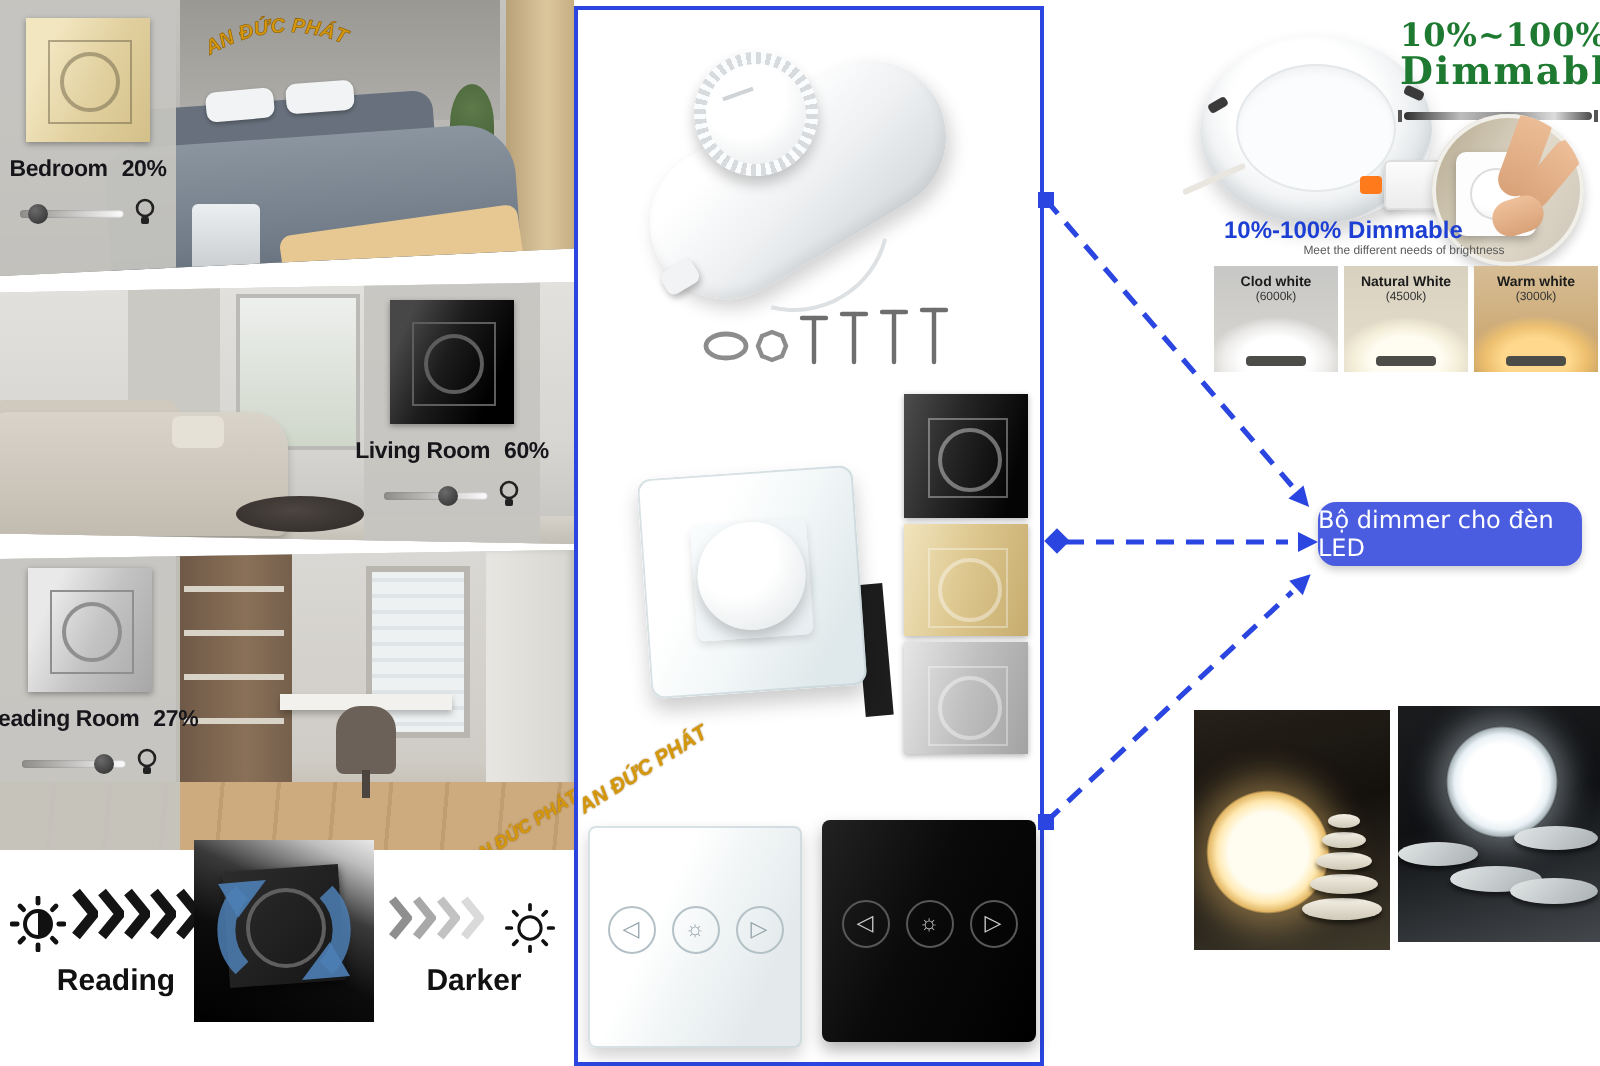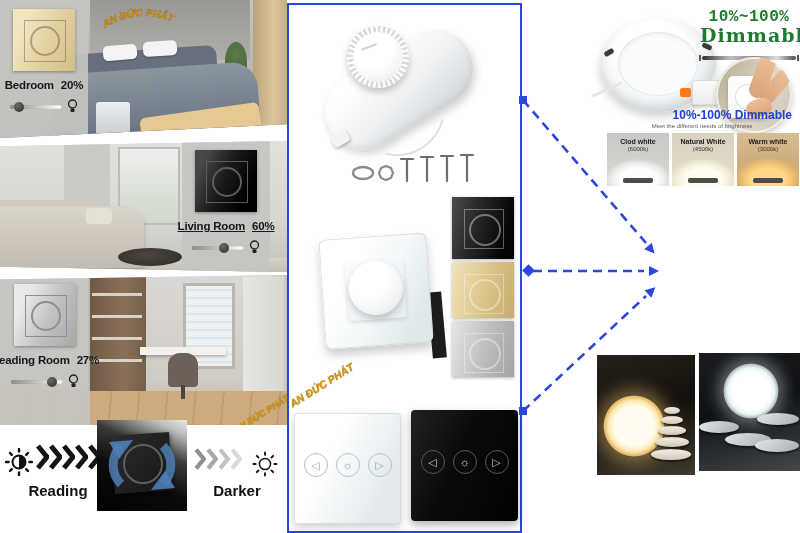--- a/index.html
+++ b/index.html
@@ -56,21 +56,21 @@
   .sw-silver{background:linear-gradient(115deg,#e9e9e9 20%,#c3c3c3 55%,#a7a7a7);}
   .sw-silver .sw-inner,.sw-silver .sw-circle{border-color:#8f8f8f;}
   .room-line{margin-top:8px;font-size:11.5px;font-weight:bold;color:#15151a;white-space:nowrap;letter-spacing:-.2px;}
   .room-line .lvl{margin-left:7px;}
   .slider{margin-top:8px;display:flex;align-items:center;gap:5px;}
   .slider .track{position:relative;width:52px;height:4px;border-radius:2px;background:linear-gradient(90deg,#8f8d89,#fdfdfd);box-shadow:inset 0 0 1px #777;}
   .slider .thumb{position:absolute;top:-3px;width:10px;height:10px;border-radius:50%;background:radial-gradient(circle at 35% 30%,#6a6a6a,#2c2c2c);}
   .bulb{flex:0 0 auto;}
 
   .ipanel-bed{left:0;top:0;width:88px;height:138px;}
-  .ipanel-liv{right:17px;top:0;width:88px;height:131px;text-decoration:underline;}
+  .ipanel-liv{right:17px;top:0;width:88px;height:131px;}
   .ipanel-read{left:0;top:0;width:90px;height:150px;}
 
   
   .chev-row{position:absolute;display:flex;align-items:center;gap:0;}
   .legend-label{position:absolute;width:86px;text-align:center;font-size:15px;font-weight:600;color:#111;}
   .knobimg{position:absolute;left:97px;top:420px;width:90px;height:91px;overflow:hidden;
     background:linear-gradient(205deg,#e9e9e9 0%,#bdbdbd 12%,#3a3a3a 34%,#0c0c0c 60%,#000 100%);}
   .knob-sq{position:absolute;left:16px;top:14px;width:58px;height:58px;background:linear-gradient(135deg,#2c2c2c,#161616);transform:rotate(-4deg);box-shadow:0 2px 5px rgba(0,0,0,.6);}
   .knob-ring{position:absolute;left:26px;top:24px;width:36px;height:36px;border:2px solid #5f5f5f;border-radius:50%;}
 
@@ -136,35 +136,35 @@
     background:#fbfcfd;box-shadow:inset 0 0 0 1px #e4e8ea, inset 0 3px 5px rgba(0,0,0,.05);}
   .dl-clip{position:absolute;width:10px;height:5px;background:#3a3a3a;border-radius:2px;}
   .dl-driver{position:absolute;left:94px;top:76px;width:62px;height:25px;border-radius:3px;
     background:linear-gradient(#fdfdfd,#ebebeb);box-shadow:0 2px 3px rgba(0,0,0,.2), inset 0 0 0 1px #ddd;}
   .dl-red{position:absolute;right:2px;top:2px;width:16px;height:21px;border-radius:2px;background:linear-gradient(#ef5540,#d3321c);}
   .dl-orange{position:absolute;left:-12px;top:8px;width:11px;height:9px;border-radius:2px;background:#ff7a1a;}
   .wirez{position:absolute;width:26px;height:2px;border-radius:2px;}
 
   .green-badge{position:absolute;left:700px;top:8px;width:98px;text-align:center;color:#1e7a30;
     font-family:"DejaVu Serif","Liberation Serif",serif;font-weight:bold;}
-  .gb1{font-size:16px;letter-spacing:.5px;font-family:Liberation Mono, monospace;}
+  .gb1{font-size:16px;letter-spacing:.5px;}
   .gb2{font-size:19px;margin-top:-2px;letter-spacing:1px;}
   .ruler{position:absolute;left:702px;top:56px;width:94px;height:4px;border-radius:2px;
     background:linear-gradient(90deg,#2e2e2e,#bdbdbd 30%,#8f8f8f 55%,#dcdcdc 80%,#4a4a4a);}
   .ruler:before,.ruler:after{content:"";position:absolute;top:-1px;width:2px;height:6px;background:#555;}
   .ruler:before{left:-3px;}.ruler:after{right:-3px;}
 
   .hand{position:absolute;left:716px;top:57px;width:76px;height:76px;border-radius:50%;overflow:hidden;
     background:linear-gradient(120deg,#b4a88d,#e0d9ca 55%,#cdc6b8);box-shadow:0 3px 6px rgba(0,0,0,.2), inset 0 0 0 2px #f1efe9;}
   .hand-plate{position:absolute;left:12px;top:19px;width:40px;height:42px;border-radius:5px;background:#fdfdfd;box-shadow:0 2px 4px rgba(0,0,0,.25);}
   .hand-knob{position:absolute;left:7px;top:8px;width:26px;height:26px;border-radius:50%;
     background:radial-gradient(circle at 40% 35%,#fff 0 45%,#e9e9e9);box-shadow:inset 0 0 0 1px #ddd;}
   .finger{position:absolute;background:linear-gradient(#eec09a,#d9a279);border-radius:9px;}
 
-  .cct-title{position:absolute;left:612px;top:108px;width:180px;text-align:right;
+  .cct-title{position:absolute;left:612px;top:108px;width:180px;text-align:left;
     font-size:12px;font-weight:bold;color:#1d3fd4;}
   .cct-sub{position:absolute;left:612px;top:123px;width:180px;text-align:center;font-size:6px;color:#5a5a5a;}
   .cct-row{position:absolute;left:607px;top:133px;display:flex;gap:3px;}
   .cct{position:relative;width:62px;height:53px;overflow:hidden;text-align:center;}
   .cct .nm{margin-top:5px;font-size:7px;font-weight:bold;color:#1c1c1c;line-height:1.1;}
   .cct .kv{font-size:6px;color:#333;}
   .cct .base{position:absolute;left:50%;bottom:3px;transform:translateX(-50%);width:30px;height:5px;border-radius:2px;background:#4c4c48;}
   .cct-cold{background:radial-gradient(ellipse 44px 28px at 50% 88%,#ffffff 0 40%,rgba(255,255,255,.55) 60%,rgba(255,255,255,0) 76%),linear-gradient(180deg,#c7c7c5,#dad8d4);}
   .cct-nat{background:radial-gradient(ellipse 44px 28px at 50% 88%,#fffdf2 0 40%,rgba(255,250,225,.6) 60%,rgba(255,250,225,0) 76%),linear-gradient(180deg,#d8d1bf,#e6dfcd);}
   .cct-warm{background:radial-gradient(ellipse 44px 28px at 50% 88%,#ffd88e 0 38%,rgba(255,205,110,.65) 58%,rgba(230,170,80,0) 78%),linear-gradient(180deg,#d6bd95,#c9a167);}
@@ -488,20 +488,21 @@
       <div class="kv">(4500k)</div>
       <div class="base"></div>
     </div>
     <div class="cct cct-warm">
       <div class="nm">Warm white</div>
       <div class="kv">(3000k)</div>
       <div class="base"></div>
     </div>
   </div>
 
+  <div class="bluebox">Bộ dimmer cho đèn LED</div>
 
   <div class="npho npho-warm">
     <div class="glow-warm"></div>
     <div class="plate plate-warm" style="left:54px;top:94px;width:40px;height:11px;"></div>
     <div class="plate plate-warm" style="left:58px;top:82px;width:34px;height:10px;"></div>
     <div class="plate plate-warm" style="left:61px;top:71px;width:28px;height:9px;"></div>
     <div class="plate plate-warm" style="left:64px;top:61px;width:22px;height:8px;"></div>
     <div class="plate plate-warm" style="left:67px;top:52px;width:16px;height:7px;"></div>
   </div>
   <div class="npho npho-cool">

